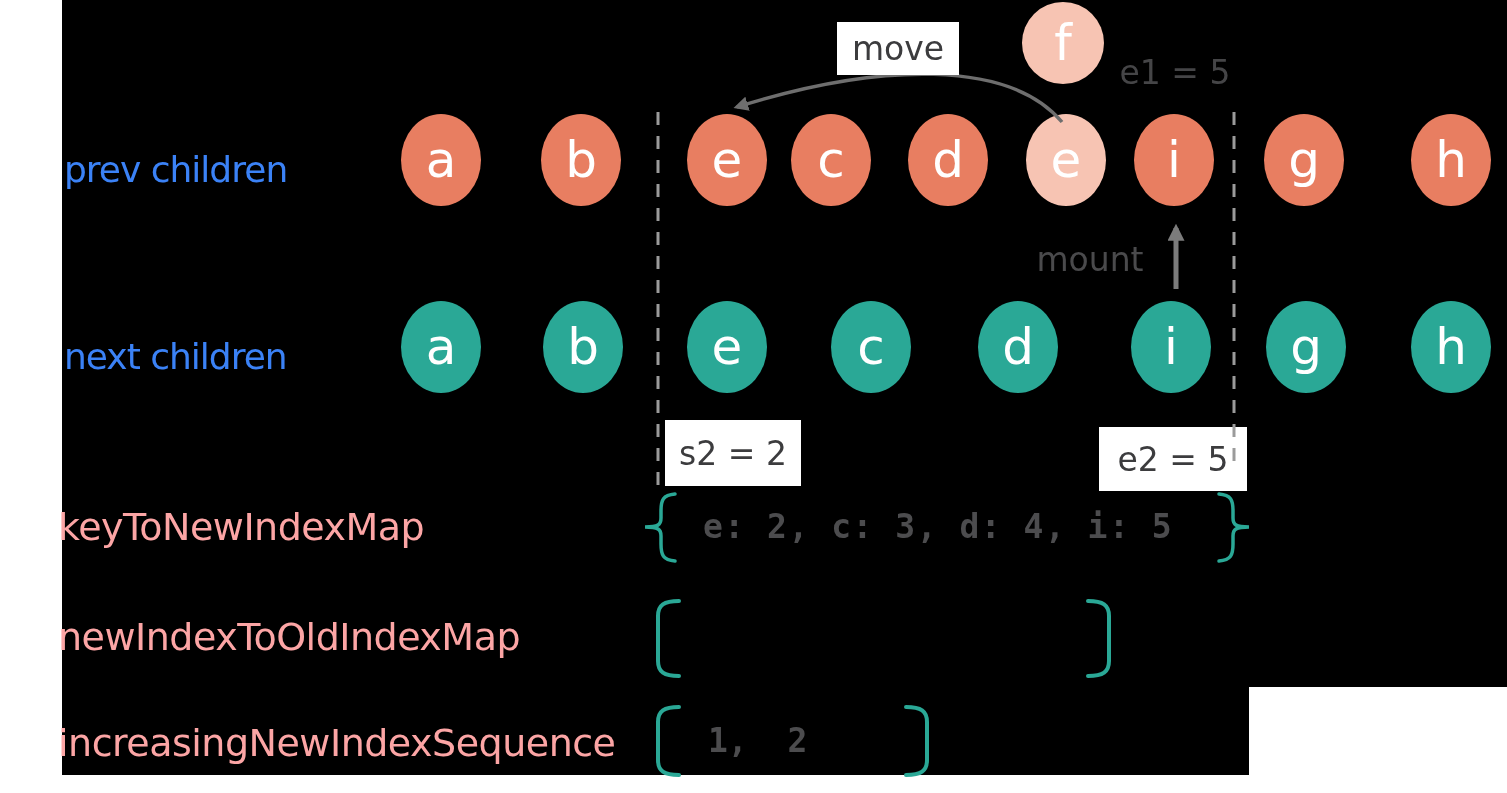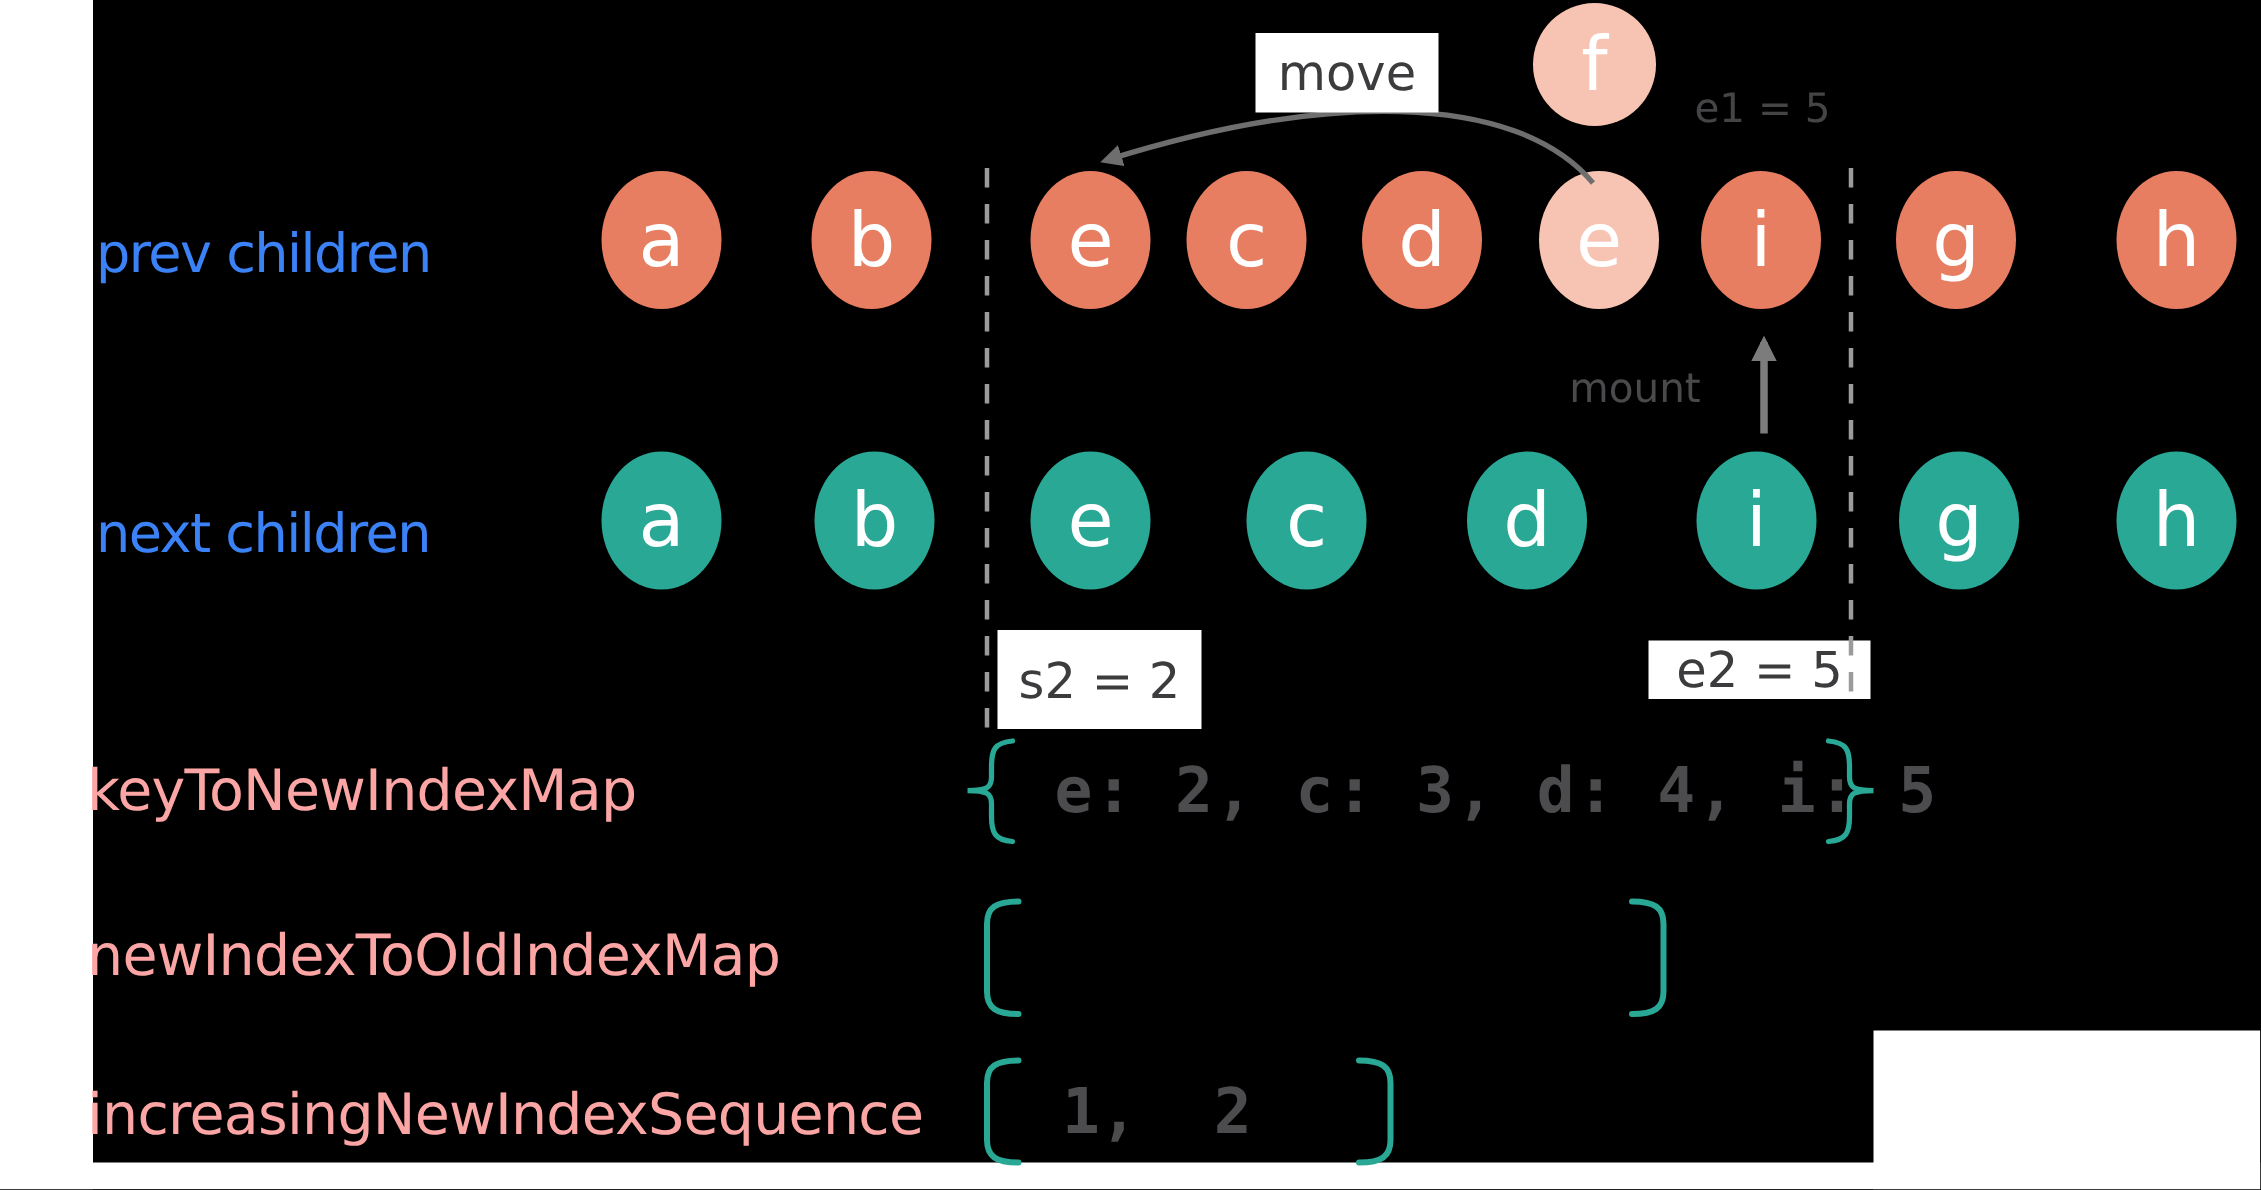--- a/index.html
+++ b/index.html
@@ -23,29 +23,29 @@
   .node.f{width:82px;height:82px;background:#F7C4B3;}
 
   .rowlabel{
     position:absolute;left:64px;width:300px;height:40px;line-height:40px;
     font-size:36px;letter-spacing:-1px;color:#3b82f6;z-index:1;
   }
   .annobox{
     position:absolute;background:#fff;color:#3c3c3e;font-size:33px;
     display:flex;align-items:center;justify-content:center;z-index:3;
   }
-  .annotext{position:absolute;font-size:27px;color:#48484a;z-index:3;}
+  .annotext{position:absolute;font-size:33px;color:#48484a;z-index:3;}
 
   .maplabel{
     position:absolute;left:58px;width:560px;height:42px;line-height:42px;
     text-align:left;font-size:38px;letter-spacing:-0.5px;color:#fca5a5;z-index:1;
   }
   .mapcontent{
     position:absolute;font-family:"DejaVu Sans Mono","Liberation Mono",monospace;
-    font-weight:bold;font-size:42px;height:40px;line-height:40px;color:#4c4c4e;
+    font-weight:bold;font-size:33px;height:40px;line-height:40px;color:#4c4c4e;
     white-space:pre;z-index:1;text-align:center;
   }
   svg.overlay{position:absolute;left:0;top:0;z-index:2;}
   svg.overlay-top{z-index:4;}
 </style>
 </head>
 <body>
 
 <div class="canvas">
 
@@ -95,21 +95,21 @@
 
     <path d="M 679 601 C 664 601 658 605 658 616 L 658 661 C 658 672 664 676 679 676" fill="none" stroke="#2aa896" stroke-width="4" stroke-linecap="round"></path>
     <path d="M 1088 601 C 1103 601 1109 605 1109 616 L 1109 661 C 1109 672 1103 676 1088 676" fill="none" stroke="#2aa896" stroke-width="4" stroke-linecap="round"></path>
 
     <path d="M 679 707 C 664 707 658 711 658 722 L 658 760 C 658 771 664 775 679 775" fill="none" stroke="#2aa896" stroke-width="4" stroke-linecap="round"></path>
     <path d="M 906 707 C 921 707 927 711 927 722 L 927 760 C 927 771 921 775 906 775" fill="none" stroke="#2aa896" stroke-width="4" stroke-linecap="round"></path>
   </svg>
 
   <div class="annobox" style="left:837px;top:22px;width:122px;height:53px">move</div>
   <div class="annobox" style="left:665px;top:420px;width:136px;height:66px">s2 = 2</div>
-  <div class="annobox" style="left:1099px;top:427px;width:148px;height:39px">e2 = 5</div>
+  <div class="annobox" style="left:1099px;top:427px;width:148px;height:64px">e2 = 5</div>
   <div class="annotext" style="left:1110px;top:56px;width:130px;height:34px;line-height:34px;text-align:center;color:#454547">e1 = 5</div>
   <div class="annotext" style="left:1020px;top:243px;width:140px;height:34px;line-height:34px;text-align:center;color:#4a4a4c">mount</div>
 
   <svg class="overlay overlay-top" width="1507" height="793">
     <line x1="1234" y1="112" x2="1234" y2="472" stroke="#9b9b9b" stroke-width="3" stroke-dasharray="13 11"></line>
   </svg>
 
   <div class="maplabel" style="top:506px">keyToNewIndexMap</div>
   <div class="mapcontent" style="left:703px;top:507px;letter-spacing:1.5px">e: 2, c: 3, d: 4, i: 5</div>
 

